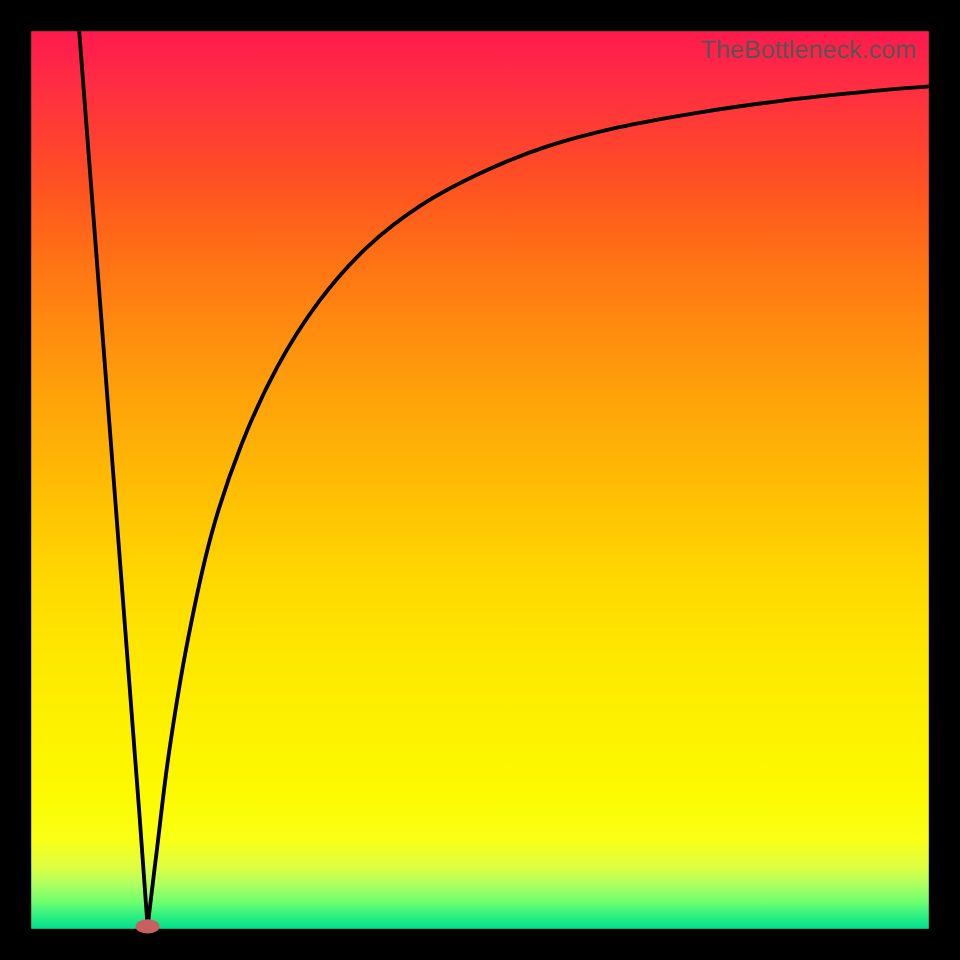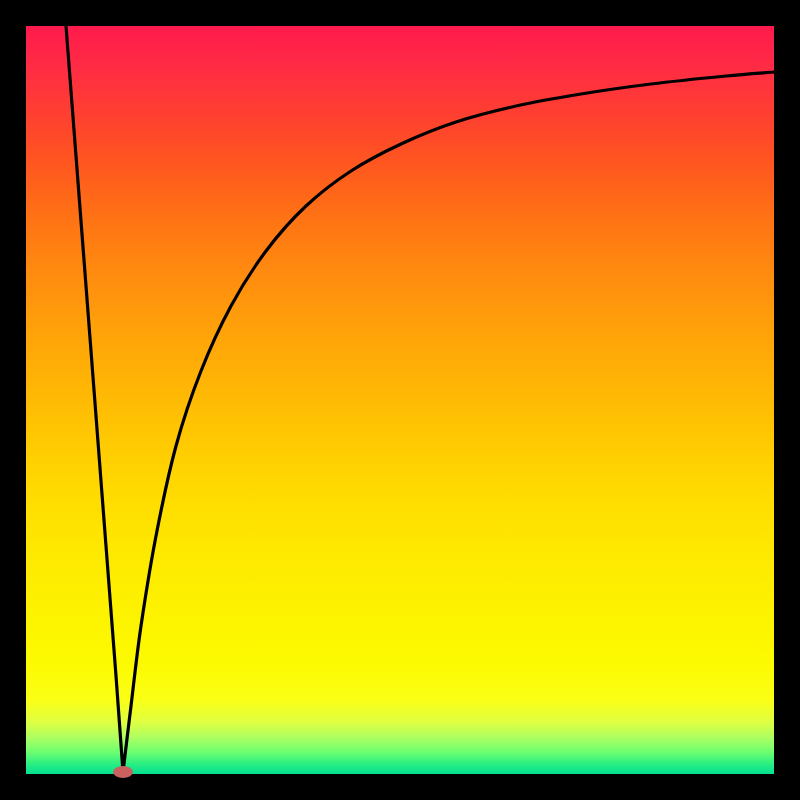--- a/index.html
+++ b/index.html
@@ -67,18 +67,19 @@
       background: #c96060;
       border-radius: 50%;
       transform: translate(-50%, -50%);
     }
   </style>
 </head>
 <body>
 
 <div class="chart-container">
   <div class="plot-area">
+    <div class="watermark">TheBottleneck.com</div>
     <svg class="curve-svg" viewBox="0 0 748 748" preserveAspectRatio="none">
       <path id="curve-path" fill="none" stroke="#000" stroke-width="3.2" stroke-linejoin="round" stroke-linecap="round" d="M 40 0 L 50.0 130.0 L 60.0 260.0 L 70.0 390.0 L 80.0 520.0 L 90.0 650.0 L 97.0 746.0 C 98.3 735.0, 102.0 704.3, 105.0 680.0 C 108.0 655.7, 110.8 628.3, 115.0 600.0 C 119.2 571.7, 124.2 540.0, 130.0 510.0 C 135.8 480.0, 142.5 447.5, 150.0 420.0 C 157.5 392.5, 165.8 368.3, 175.0 345.0 C 184.2 321.7, 194.2 300.0, 205.0 280.0 C 215.8 260.0, 227.5 241.7, 240.0 225.0 C 252.5 208.3, 265.8 193.3, 280.0 180.0 C 294.2 166.7, 309.2 155.3, 325.0 145.0 C 340.8 134.7, 357.5 126.2, 375.0 118.0 C 392.5 109.8, 410.8 102.3, 430.0 96.0 C 449.2 89.7, 469.2 84.7, 490.0 80.0 C 510.8 75.3, 532.5 71.7, 555.0 68.0 C 577.5 64.3, 600.8 61.0, 625.0 58.0 C 649.2 55.0, 679.5 52.0, 700.0 50.0 C 720.5 48.0, 740.0 46.7, 748.0 46.0"></path>
     </svg>
     <div class="marker" id="marker" style="left: 97px; top: 746px;"></div>
   </div>
 </div>
 
 </body></html>

